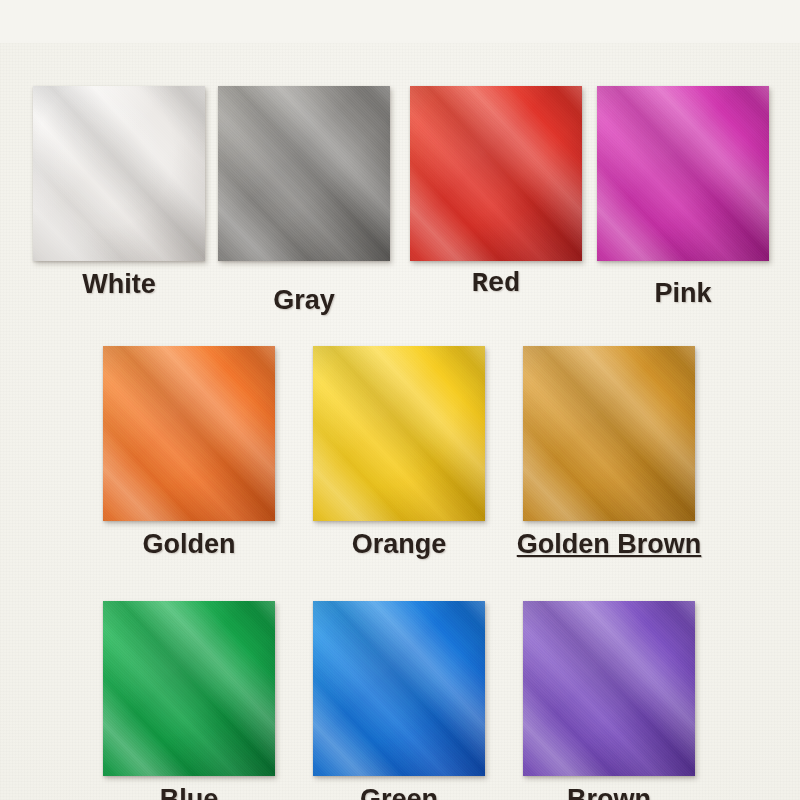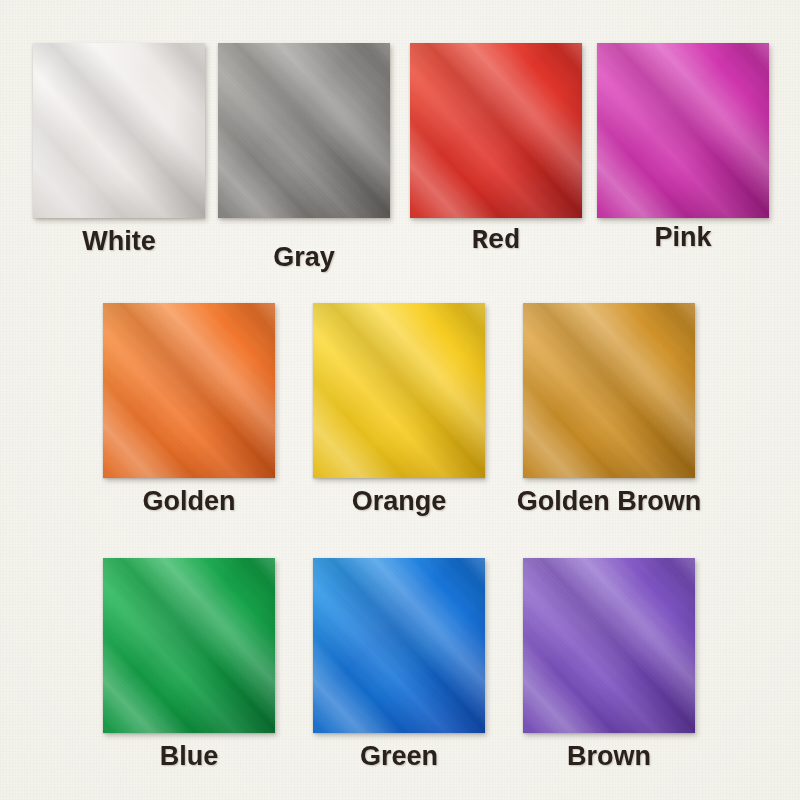--- a/index.html
+++ b/index.html
@@ -22,20 +22,21 @@
     inset: 0;
     background-color: #f5f4ef;
     background-image:
       repeating-linear-gradient(0deg,
         rgba(0,0,0,0.012) 0px, rgba(0,0,0,0.012) 1px,
         rgba(255,255,255,0.02) 1px, rgba(255,255,255,0.02) 3px),
       repeating-linear-gradient(90deg,
         rgba(0,0,0,0.012) 0px, rgba(0,0,0,0.012) 1px,
         rgba(255,255,255,0.02) 1px, rgba(255,255,255,0.02) 3px),
       radial-gradient(ellipse at 50% 40%, #f7f6f1 0%, #f2f1ea 100%);
+    margin-top: 43px;
   }
 
   .swatch-grid {
     position: absolute;
     inset: 0;
   }
 
   .swatch-cell {
     position: absolute;
   }
@@ -130,21 +131,21 @@
       </div>
       <div class="swatch-label" style="left: 496px; top: 228px; color: rgb(42, 33, 28); font-family: Liberation Mono, monospace;">Red</div>
       <div class="swatch-cell" style="left: 597px; top: 43px; width: 172px; height: 175px;">
         <div class="swatch">
           <div class="swatch-base" style="background: linear-gradient(135deg, rgb(231, 97, 201) 0%, rgb(207, 50, 173) 42%, rgb(207, 50, 173) 58%, rgb(174, 31, 144) 100%);"></div>
           <div class="swatch-sheen" style="background: linear-gradient(48deg, rgba(255, 255, 255, 0) 0%, rgba(255, 255, 255, 0.22) 5%, rgba(0, 0, 0, 0.1) 13%, rgba(255, 255, 255, 0.05) 21%, rgba(255, 255, 255, 0.3) 28%, rgba(0, 0, 0, 0.07) 36%, rgba(255, 255, 255, 0.1) 44%, rgba(0, 0, 0, 0.12) 52%, rgba(255, 255, 255, 0.26) 60%, rgba(255, 255, 255, 0.02) 68%, rgba(0, 0, 0, 0.11) 76%, rgba(255, 255, 255, 0.33) 84%, rgba(255, 255, 255, 0.06) 91%, rgba(0, 0, 0, 0.09) 100%);"></div>
           <div class="swatch-weave"></div>
           <div class="swatch-vignette"></div>
         </div>
       </div>
-      <div class="swatch-label" style="left: 683px; top: 224px; color: rgb(42, 33, 28);">Pink</div>
+      <div class="swatch-label" style="left: 683px; top: 237px; color: rgb(42, 33, 28);">Pink</div>
       <div class="swatch-cell" style="left: 103px; top: 303px; width: 172px; height: 175px;">
         <div class="swatch">
           <div class="swatch-base" style="background: linear-gradient(135deg, rgb(251, 155, 80) 0%, rgb(242, 116, 42) 42%, rgb(242, 116, 42) 58%, rgb(226, 93, 25) 100%);"></div>
           <div class="swatch-sheen" style="background: linear-gradient(48deg, rgba(255, 255, 255, 0) 0%, rgba(255, 255, 255, 0.22) 5%, rgba(0, 0, 0, 0.1) 13%, rgba(255, 255, 255, 0.05) 21%, rgba(255, 255, 255, 0.3) 28%, rgba(0, 0, 0, 0.07) 36%, rgba(255, 255, 255, 0.1) 44%, rgba(0, 0, 0, 0.12) 52%, rgba(255, 255, 255, 0.26) 60%, rgba(255, 255, 255, 0.02) 68%, rgba(0, 0, 0, 0.11) 76%, rgba(255, 255, 255, 0.33) 84%, rgba(255, 255, 255, 0.06) 91%, rgba(0, 0, 0, 0.09) 100%);"></div>
           <div class="swatch-weave"></div>
           <div class="swatch-vignette"></div>
         </div>
       </div>
       <div class="swatch-label" style="left: 189px; top: 488px; color: rgb(42, 33, 28);">Golden</div>
       <div class="swatch-cell" style="left: 313px; top: 303px; width: 172px; height: 175px;">
@@ -157,21 +158,21 @@
       </div>
       <div class="swatch-label" style="left: 399px; top: 488px; color: rgb(42, 33, 28);">Orange</div>
       <div class="swatch-cell" style="left: 523px; top: 303px; width: 172px; height: 175px;">
         <div class="swatch">
           <div class="swatch-base" style="background: linear-gradient(135deg, rgb(233, 182, 94) 0%, rgb(207, 144, 38) 42%, rgb(207, 144, 38) 58%, rgb(184, 122, 23) 100%);"></div>
           <div class="swatch-sheen" style="background: linear-gradient(48deg, rgba(255, 255, 255, 0) 0%, rgba(255, 255, 255, 0.22) 5%, rgba(0, 0, 0, 0.1) 13%, rgba(255, 255, 255, 0.05) 21%, rgba(255, 255, 255, 0.3) 28%, rgba(0, 0, 0, 0.07) 36%, rgba(255, 255, 255, 0.1) 44%, rgba(0, 0, 0, 0.12) 52%, rgba(255, 255, 255, 0.26) 60%, rgba(255, 255, 255, 0.02) 68%, rgba(0, 0, 0, 0.11) 76%, rgba(255, 255, 255, 0.33) 84%, rgba(255, 255, 255, 0.06) 91%, rgba(0, 0, 0, 0.09) 100%);"></div>
           <div class="swatch-weave"></div>
           <div class="swatch-vignette"></div>
         </div>
       </div>
-      <div class="swatch-label" style="left: 609px; top: 488px; color: rgb(42, 33, 28);">Golden Brown</div>
+      <div class="swatch-label" style="left: 609px; top: 488px; color: rgb(42, 33, 28); text-decoration: underline;">Golden Brown</div>
       <div class="swatch-cell" style="left: 103px; top: 558px; width: 172px; height: 175px;">
         <div class="swatch">
           <div class="swatch-base" style="background: linear-gradient(135deg, rgb(56, 195, 104) 0%, rgb(17, 160, 69) 42%, rgb(17, 160, 69) 58%, rgb(10, 128, 55) 100%);"></div>
           <div class="swatch-sheen" style="background: linear-gradient(48deg, rgba(255, 255, 255, 0) 0%, rgba(255, 255, 255, 0.22) 5%, rgba(0, 0, 0, 0.1) 13%, rgba(255, 255, 255, 0.05) 21%, rgba(255, 255, 255, 0.3) 28%, rgba(0, 0, 0, 0.07) 36%, rgba(255, 255, 255, 0.1) 44%, rgba(0, 0, 0, 0.12) 52%, rgba(255, 255, 255, 0.26) 60%, rgba(255, 255, 255, 0.02) 68%, rgba(0, 0, 0, 0.11) 76%, rgba(255, 255, 255, 0.33) 84%, rgba(255, 255, 255, 0.06) 91%, rgba(0, 0, 0, 0.09) 100%);"></div>
           <div class="swatch-weave"></div>
           <div class="swatch-vignette"></div>
         </div>
       </div>
       <div class="swatch-label" style="left: 189px; top: 743px; color: rgb(42, 33, 28);">Blue</div>
       <div class="swatch-cell" style="left: 313px; top: 558px; width: 172px; height: 175px;">

